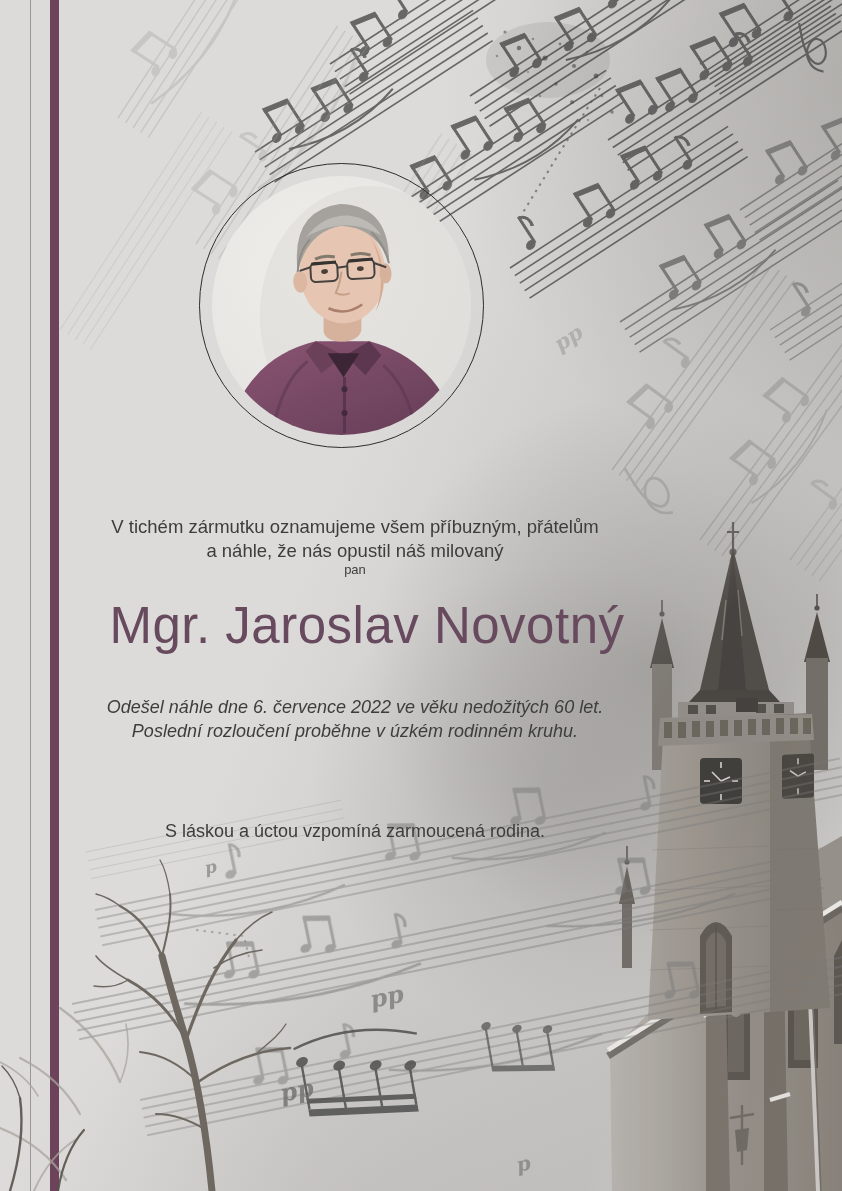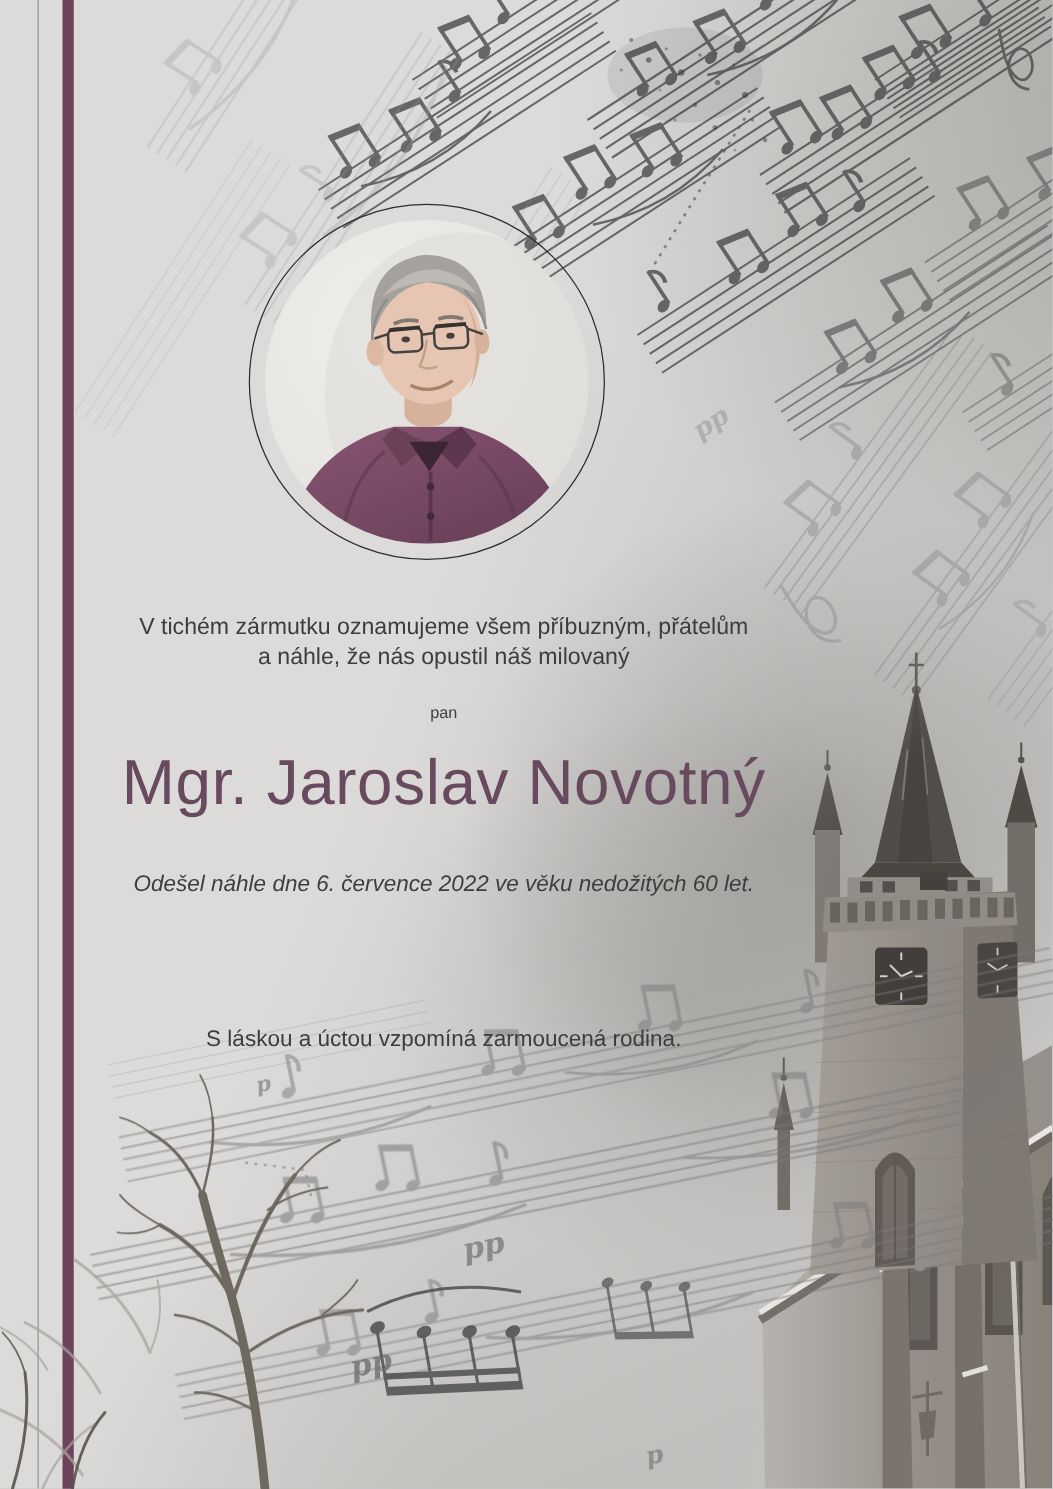--- a/index.html
+++ b/index.html
@@ -27,23 +27,23 @@
   }
   .bg-bottom{left:0;top:0;z-index:3;}
   
   .ring{left:199px;top:163px;width:285px;height:285px;border-radius:50%;
     border:1.6px solid #2f2d2c;z-index:5;box-sizing:border-box;}
   .photo{left:212px;top:176px;width:259px;height:259px;border-radius:50%;overflow:hidden;z-index:6;}
   .photo-fade{left:212px;top:176px;width:259px;height:259px;border-radius:50%;z-index:7;
     background:radial-gradient(circle, rgba(222,221,219,0) 80%, rgba(222,221,219,.55) 92%, rgba(222,221,219,.95) 100%);}
   
   .txtcol{left:30px;width:650px;text-align:center;z-index:8;color:#3d3d3d;}
-  .intro{top:489px;font-size:18.5px;line-height:24px;}
+  .intro{top:515px;font-size:18.5px;line-height:24px;}
   .salutation{top:562px;font-size:13px;}
-  .name{top:596px;font-size:51px;line-height:60px;color:#684a5e;letter-spacing:.5px;}
+  .name{top:596px;font-size:51px;line-height:60px;color:#684a5e;letter-spacing:.5px;padding-left:12px;}
   .passing{top:696px;font-size:18px;line-height:23.5px;font-style:italic;}
   .closing{top:820px;font-size:18px;line-height:23.5px;}
   .ppdyn{font-family:"DejaVu Serif","Liberation Serif",serif;font-style:italic;font-weight:bold;}
 </style>
 </head>
 <body>
 
 <div class="page">
 
   <svg class="abs bg-top" width="842" height="1191" viewBox="0 0 842 1191">
@@ -501,18 +501,19 @@
   <div class="abs photo-fade"></div>
 
   <div class="abs txtcol intro">
     <div>V tichém zármutku oznamujeme všem příbuzným, přátelům</div>
     <div>a náhle, že nás opustil náš milovaný</div>
   </div>
   <div class="abs txtcol salutation">pan</div>
   <div class="abs txtcol name">Mgr. Jaroslav Novotný</div>
   <div class="abs txtcol passing">
     <div>Odešel náhle dne 6. července 2022 ve věku nedožitých 60 let.</div>
+    <div>Poslední rozloučení proběhne v úzkém rodinném kruhu.</div>
   </div>
   <div class="abs txtcol closing">
     <div>S láskou a úctou vzpomíná zarmoucená rodina.</div>
   </div>
 
 </div>
 
 </body></html>

